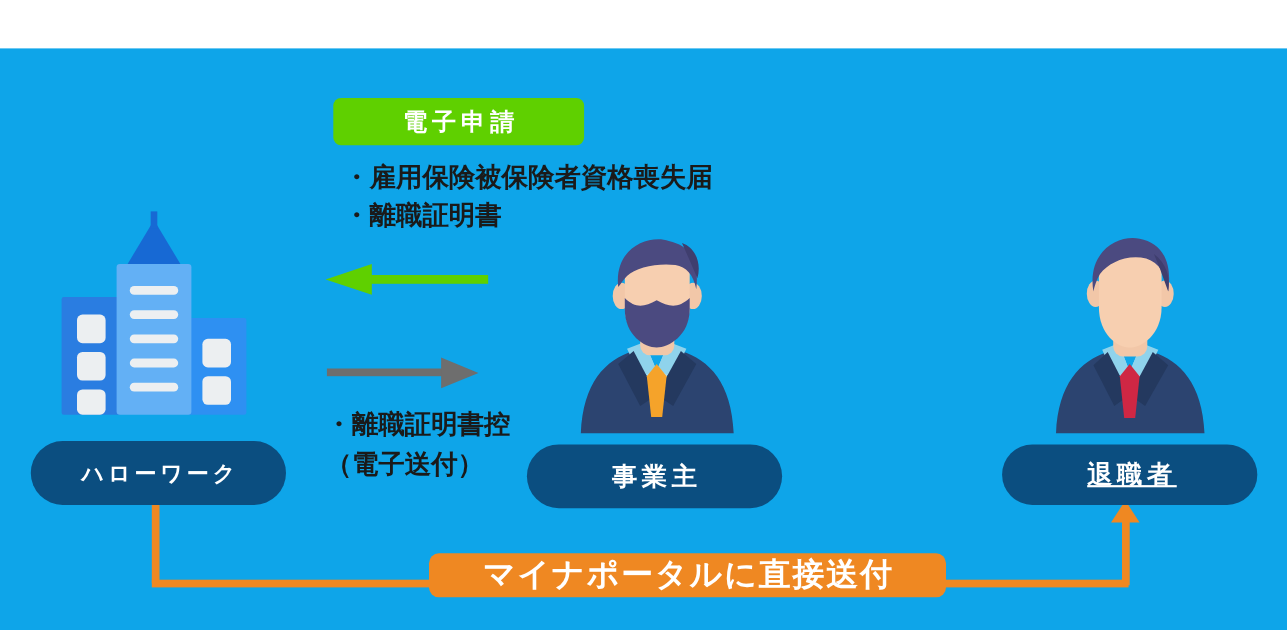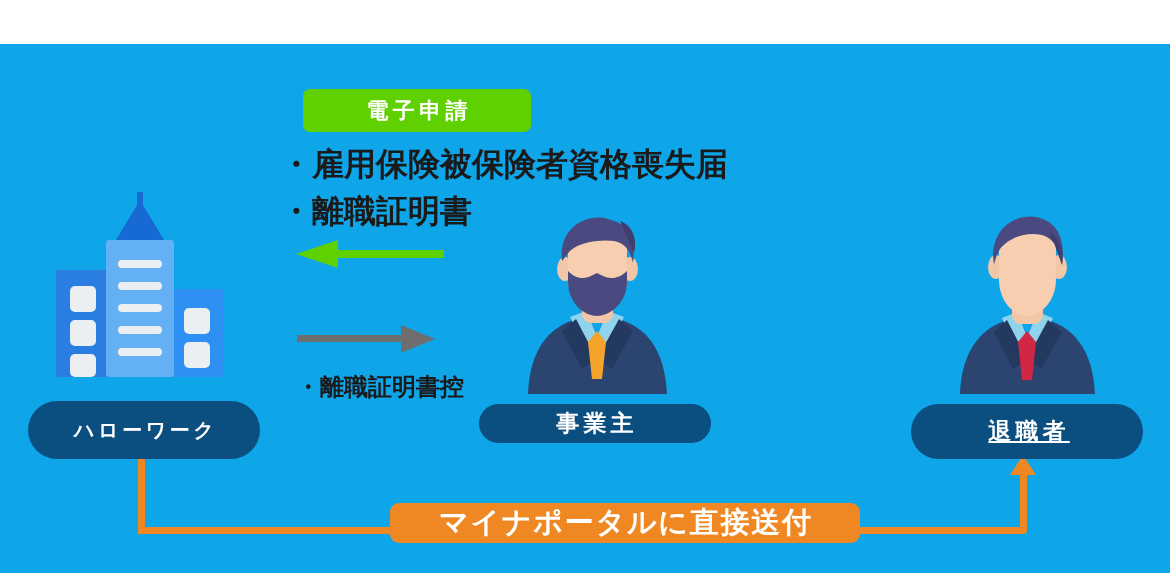--- a/index.html
+++ b/index.html
@@ -32,21 +32,21 @@
     letter-spacing: 0.18em;
     text-indent: 0.18em;
     box-sizing: border-box;
     z-index: 6;
   }
   #pill-hellowork {
     left: 28px;  top: 357px;  width: 232px; height: 58px;
     font-size: 20px;
   }
   #pill-employer {
-    left: 479px; top: 360px; width: 232px; height: 39px;
+    left: 479px; top: 360px; width: 232px; height: 58px;
     font-size: 23px;
   }
   #pill-retiree {
     left: 911px; top: 360px; width: 232px; height: 55px;
     font-size: 23px;
     text-decoration: underline;
   }
 
   
   #badge-denshi {
@@ -67,25 +67,24 @@
   }
 
   
   .bullet-list {
     position: absolute;
     color: #1a1a1a;
     font-weight: bold;
     z-index: 6;
   }
   #list-efiling {
-    left: 280px; top: 100px;
-    font-size: 32px;
+    left: 312px; top: 100px;
+    font-size: 24px;
     line-height: 1.46;
     white-space: nowrap;
-    font-family: Liberation Mono, monospace;
   }
   #list-copy {
     left: 296px; top: 325px;
     font-size: 24px;
     line-height: 1.48;
     white-space: nowrap;
   }
   .bullet-line { display: block; }
 
   
@@ -154,20 +153,21 @@
 
   <div id="arrow-gray" class="h-arrow">
     <svg width="138" height="30" viewBox="0 0 138 30">
       <rect x="0" y="11" width="108" height="7" fill="#6e6e6e"></rect>
       <polygon points="138,15 104,1 104,29" fill="#6e6e6e"></polygon>
     </svg>
   </div>
 
   <div id="list-copy" class="bullet-list">
     <span class="bullet-line">・離職証明書控</span>
+    <span class="bullet-line">（電子送付）</span>
   </div>
 
   <div id="illus-building" class="illus">
     <svg width="184" height="190" viewBox="0 0 184 190">
 
       <rect x="8" y="78" width="54" height="107" rx="2" fill="#2a7de1"></rect>
       <rect x="22" y="94" width="26" height="26" rx="5" fill="#eceff1"></rect>
       <rect x="22" y="128" width="26" height="26" rx="5" fill="#eceff1"></rect>
       <rect x="22" y="162" width="26" height="23" rx="5" fill="#eceff1"></rect>
 

